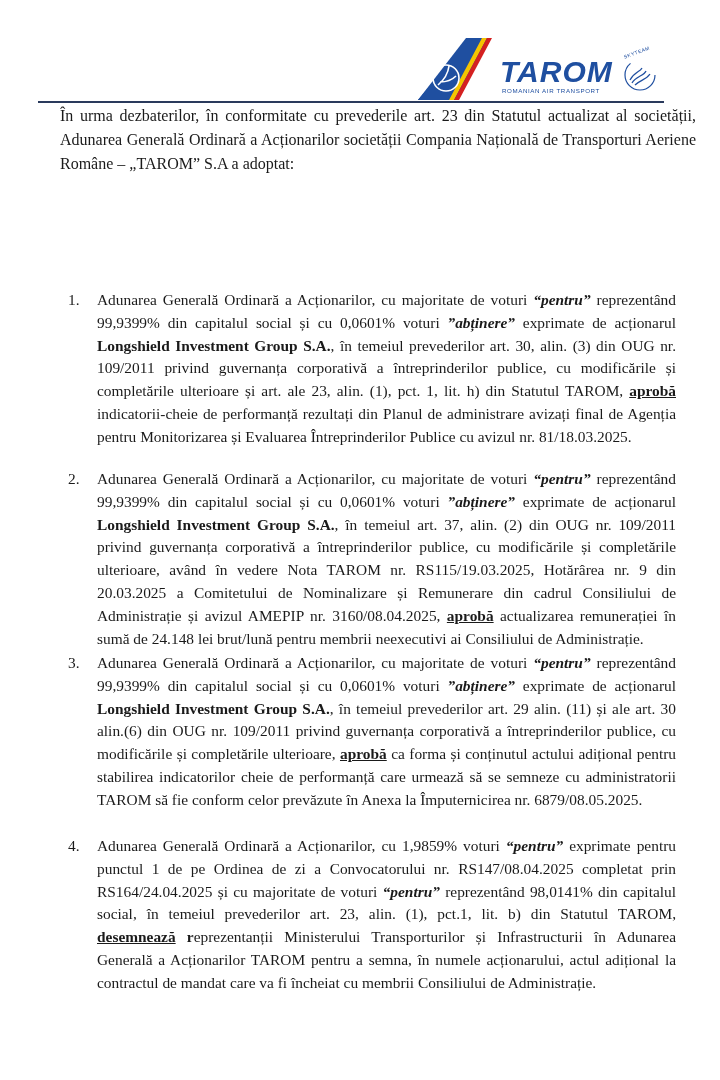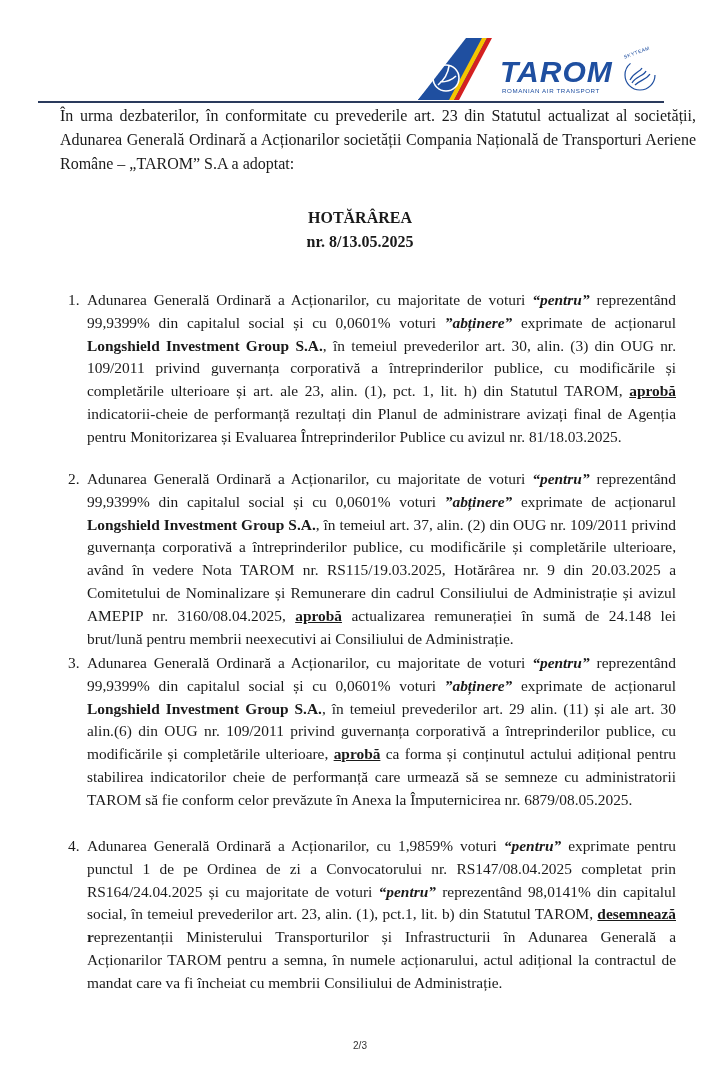--- a/index.html
+++ b/index.html
@@ -61,21 +61,21 @@
     width: 616px;
     font-size: 15.4px;
     line-height: 22.8px;
   }
   .resolution .num {
     position: absolute;
     left: 8px;
     top: 0;
   }
   .resolution .body {
-    margin-left: 27px;
+    margin-left: 37px;
     text-align: justify;
   }
   .res-1 { top: 289px; }
   .res-2 { top: 468px; }
   .res-3 { top: 652px; }
   .res-4 { top: 835px; }
   .b { font-weight: bold; }
   .bi { font-weight: bold; font-style: italic; }
   .bu { font-weight: bold; text-decoration: underline; }
   .page-num {
@@ -115,24 +115,20 @@
       <circle cx="222" cy="37" r="15" fill="none" stroke="#1f4fa0" stroke-width="1.2" stroke-dasharray="60 40"></circle>
       <path d="M212,42 C216,34 222,34 224,30 M214,45 C218,38 226,38 228,33 M217,47 C222,42 228,42 232,36" fill="none" stroke="#1f4fa0" stroke-width="1.3"></path>
       <text x="206" y="18" font-family="Liberation Sans, DejaVu Sans, sans-serif" font-size="5" fill="#1f4fa0" letter-spacing="0.5" transform="rotate(-20 214 18)">SKYTEAM</text>
     </svg>
   </div>
 
   <div class="header-rule"></div>
 
   <p class="intro" style="margin:0;">În urma dezbaterilor, în conformitate cu prevederile art. 23 din Statutul actualizat al societății, Adunarea Generală Ordinară a Acționarilor societății Compania Națională de Transporturi Aeriene Române – „TAROM” S.A a adoptat:</p>
 
-  <div class="title-block">
-    <div>HOTĂRÂREA</div>
-    <div>nr. 8/13.05.2025</div>
-  </div>
 
   <div class="resolution res-1">
     <span class="num">1.</span>
     <div class="body"><span>Adunarea Generală Ordinară a Acționarilor, cu majoritate de voturi </span><span class="bi">“pentru”</span><span> reprezentând 99,9399% din capitalul social și cu 0,0601% voturi </span><span class="bi">”abținere”</span><span> exprimate de acționarul </span><span class="b">Longshield Investment Group S.A.</span><span>, în temeiul prevederilor art. 30, alin. (3) din OUG nr. 109/2011 privind guvernanța corporativă a întreprinderilor publice, cu modificările și completările ulterioare și art. ale 23, alin. (1), pct. 1, lit. h) din Statutul TAROM, </span><span class="bu">aprobă</span><span> indicatorii-cheie de performanță rezultați din Planul de administrare avizați final de Agenția pentru Monitorizarea și Evaluarea Întreprinderilor Publice cu avizul nr. 81/18.03.2025.</span></div>
   </div>
 
   <div class="resolution res-2">
     <span class="num">2.</span>
     <div class="body"><span>Adunarea Generală Ordinară a Acționarilor, cu majoritate de voturi </span><span class="bi">“pentru”</span><span> reprezentând 99,9399% din capitalul social și cu 0,0601% voturi </span><span class="bi">”abținere”</span><span> exprimate de acționarul </span><span class="b">Longshield Investment Group S.A.</span><span>, în temeiul art. 37, alin. (2) din OUG nr. 109/2011 privind guvernanța corporativă a întreprinderilor publice, cu modificările și completările ulterioare, având în vedere Nota TAROM nr. RS115/19.03.2025, Hotărârea nr. 9 din 20.03.2025 a Comitetului de Nominalizare și Remunerare din cadrul Consiliului de Administrație și  avizul AMEPIP nr. 3160/08.04.2025, </span><span class="bu">aprobă</span><span> actualizarea remunerației în sumă de 24.148 lei brut/lună pentru membrii neexecutivi ai Consiliului de Administrație.</span></div>
   </div>
@@ -140,15 +136,14 @@
   <div class="resolution res-3">
     <span class="num">3.</span>
     <div class="body"><span>Adunarea Generală Ordinară a Acționarilor, cu majoritate de voturi </span><span class="bi">“pentru”</span><span> reprezentând 99,9399% din capitalul social și cu 0,0601% voturi </span><span class="bi">”abținere”</span><span> exprimate de acționarul </span><span class="b">Longshield Investment Group S.A.</span><span>, în temeiul prevederilor art. 29 alin. (11) și ale art. 30 alin.(6) din OUG nr. 109/2011 privind guvernanța corporativă a întreprinderilor publice, cu modificările și completările ulterioare, </span><span class="bu">aprobă</span><span> ca forma și conținutul actului adițional pentru stabilirea indicatorilor cheie de performanță care urmează să se semneze cu administratorii TAROM să fie conform celor prevăzute în Anexa la Împuternicirea nr. 6879/08.05.2025.</span></div>
   </div>
 
   <div class="resolution res-4">
     <span class="num">4.</span>
     <div class="body"><span>Adunarea Generală Ordinară a Acționarilor, cu 1,9859% voturi </span><span class="bi">“pentru”</span><span> exprimate pentru punctul 1 de pe Ordinea de zi a Convocatorului nr. RS147/08.04.2025 completat prin RS164/24.04.2025 și cu majoritate de voturi </span><span class="bi">“pentru”</span><span> reprezentând 98,0141% din capitalul social, în temeiul prevederilor art. 23, alin. (1), pct.1,  lit. b) din Statutul TAROM, </span><span class="bu">desemnează</span><span> </span><span class="b">r</span><span>eprezentanții Ministerului Transporturilor și Infrastructurii în Adunarea Generală a Acționarilor TAROM pentru a semna, în numele acționarului, actul adițional la contractul de mandat care va fi încheiat cu membrii Consiliului de Administrație.</span></div>
   </div>
 
-  <div class="page-num">2/3</div>
 
 </div>
 
 </body></html>

